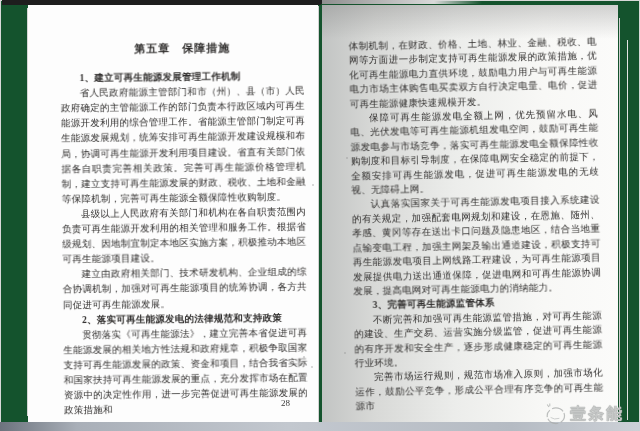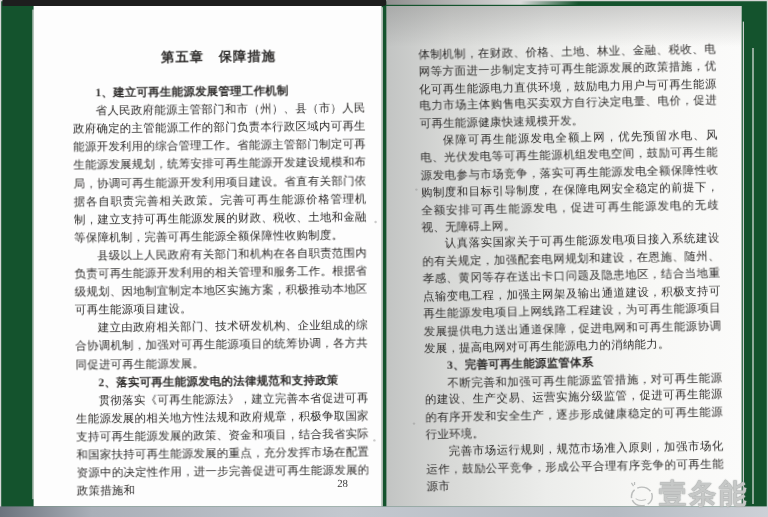--- a/index.html
+++ b/index.html
@@ -64,21 +64,21 @@
   .page.left .pagenum{transform:translateX(-28px);}
   .page.right .pagenum{transform:translateX(-12px);}
 
   
   .watermark{
     position:absolute;right:16px;bottom:4px;display:flex;align-items:center;gap:2px;
     color:#b2b5b4;pointer-events:none;
   }
   .watermark .logo{width:26px;height:26px;opacity:.75;}
   .watermark .wm-text{
-    font-size:23px;font-weight:bold;letter-spacing:2px;
+    font-size:16px;font-weight:bold;letter-spacing:2px;
     color:#c6c8c7;text-shadow:0 0 1px #9fa2a1, 0 0 1px #9fa2a1;
     filter:blur(.2px);
   }
 </style>
 </head>
 <body>
 
 <div class="canvas">
 
   <div class="top-edge"></div>

